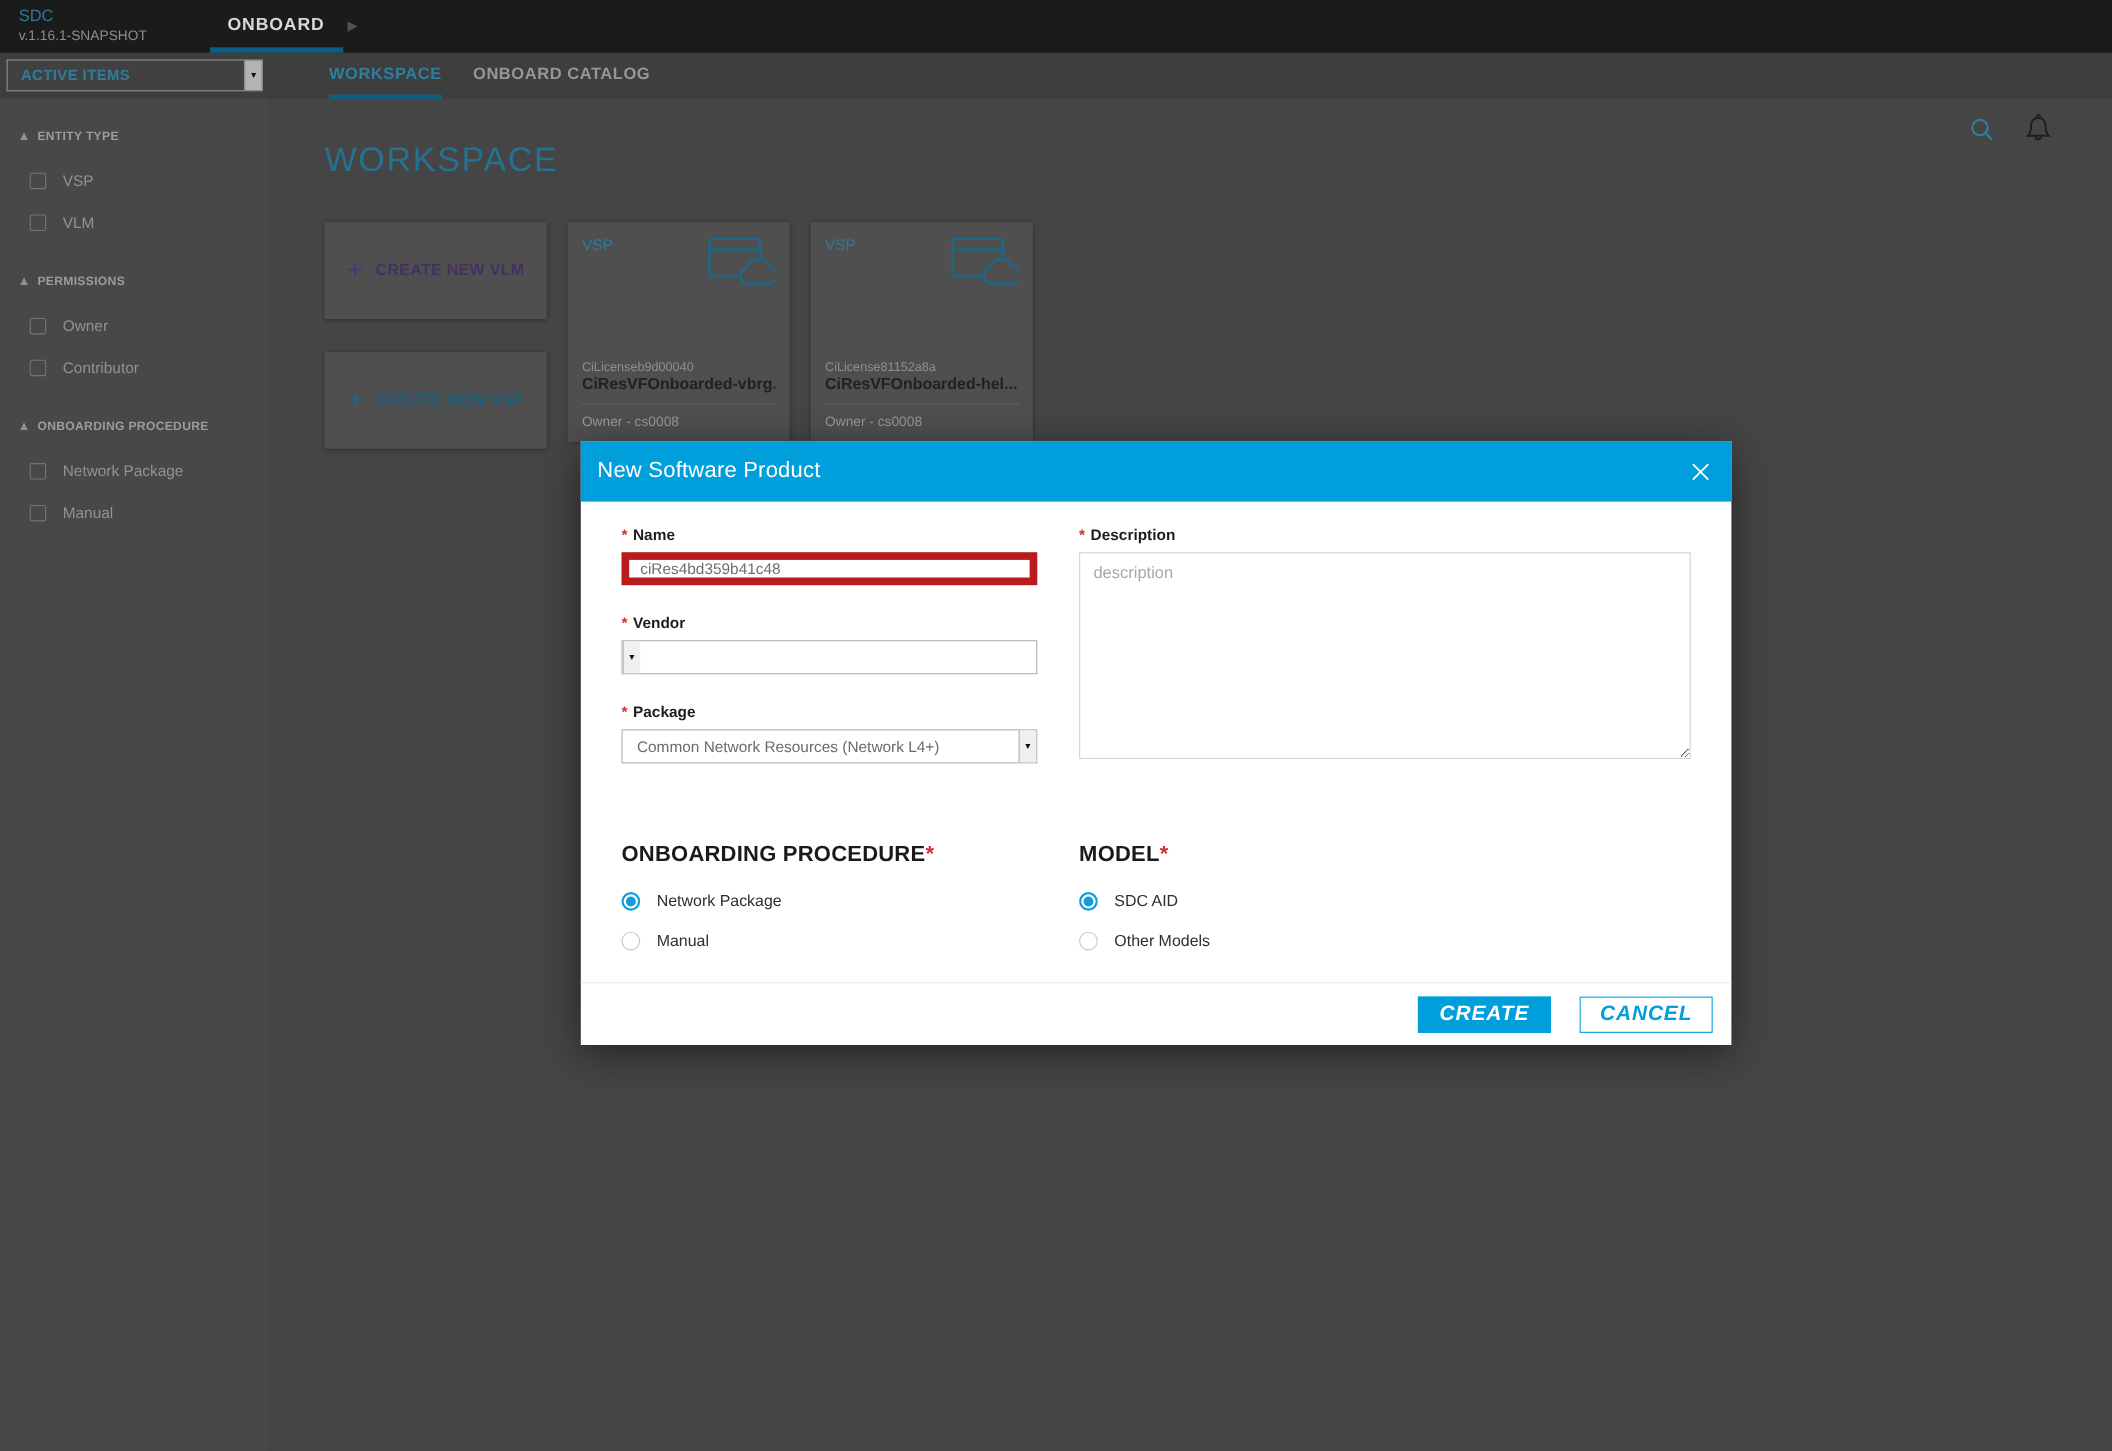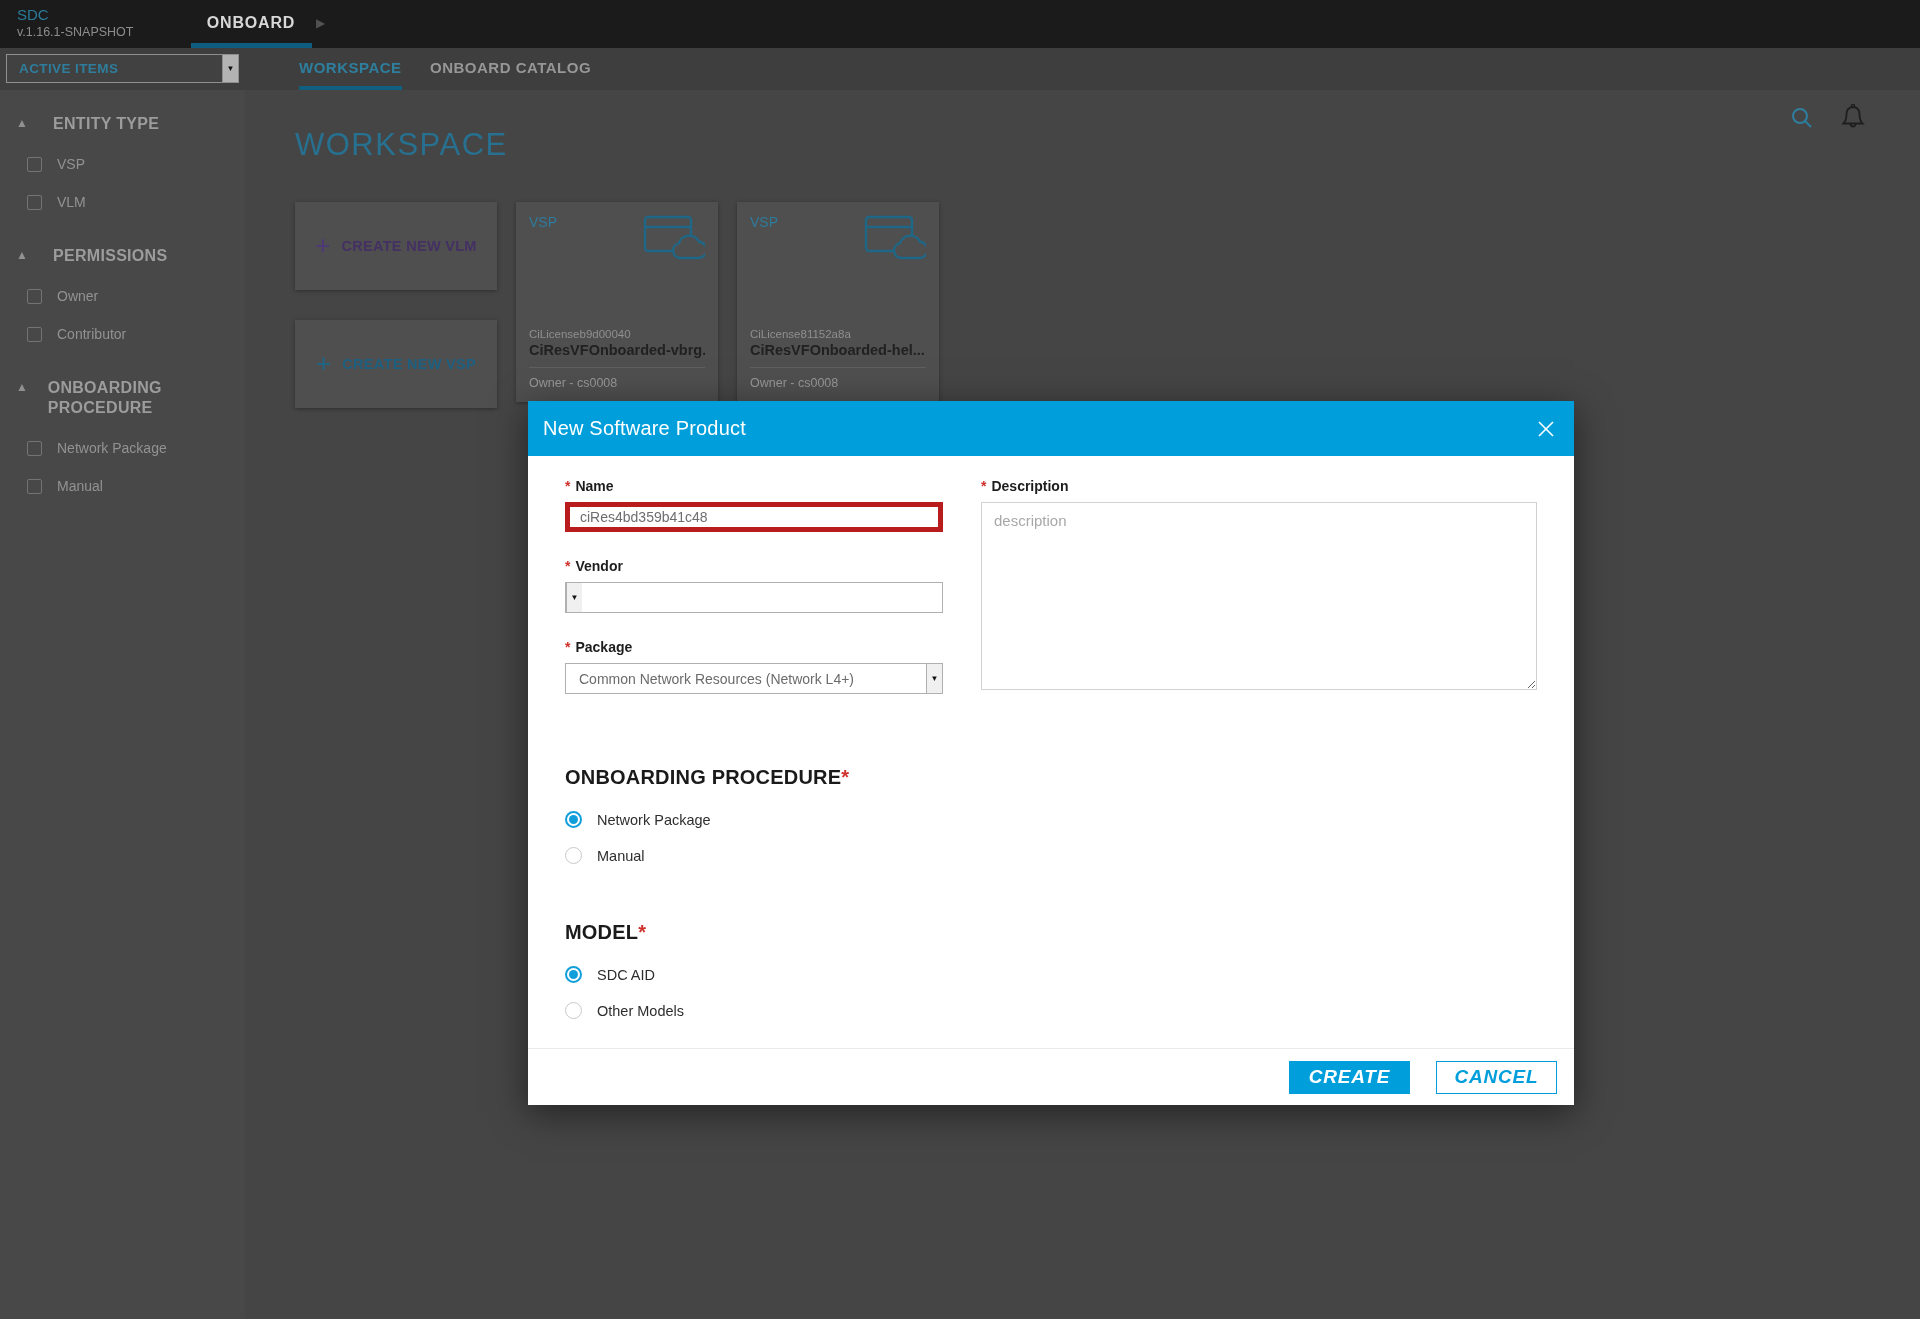--- a/index.html
+++ b/index.html
@@ -29,21 +29,21 @@
   .tab-workspace { left:299px; color:#2e7e9e; border-bottom:4px solid #0f5f83; }
   .tab-catalog { left:430px; color:#979797; }
   .icon-btn { position:absolute; top:57px; width:26px; height:26px; cursor:pointer; }
 
   
   .sidebar { position:absolute; left:0; top:90px; width:245px; bottom:0; background:#484848;
              box-shadow:3px 0 6px rgba(0,0,0,.22); padding-top:24px; }
   .section { margin-bottom:4px; }
   .section-head { display:flex; align-items:flex-start; padding-left:16px; margin-bottom:10px; cursor:pointer; }
   .chev { width:18px; color:#909090; font-size:12px; margin-top:2px; }
-  .section-title { margin-left:19px; color:#9c9c9c; font-size:16px; font-weight:bold;
+  .section-title { color:#9c9c9c; font-size:11px; font-weight:bold;
                    letter-spacing:.3px; line-height:20px; padding-right:40px; }
   .side-item { display:flex; align-items:center; padding-left:27px; margin:22px 0; cursor:pointer; }
   .cbx { width:15px; height:15px; border:1px solid #747474; border-radius:2px; background:transparent; flex-shrink:0; }
   .side-item .lbl { margin-left:15px; color:#929292; font-size:14px; }
   .section-gap { height:14px; }
 
   
   .main { position:absolute; left:245px; top:90px; right:0; bottom:0; background:#454545; }
   .page-title { margin:37px 0 0 50px; font-size:31px; font-weight:300; color:#27708f; letter-spacing:1.5px; }
   .cards { margin:39px 0 0 50px; display:flex; gap:19px; align-items:flex-start; }
@@ -71,33 +71,33 @@
   .modal-hd { height:55px; background:#009fdb; display:flex; align-items:center; padding:0 18px 0 15px; }
   .modal-title { color:#ffffff; font-size:20px; font-weight:400; letter-spacing:.2px; }
   .modal-close { margin-left:auto; cursor:pointer; display:flex; }
   .modal-body { padding:22px 37px 0 37px; }
   .fgrid { display:flex; gap:38px; }
   .fcol { width:378px; flex-shrink:0; }
   .fcol2 { flex:1; }
   .fld { margin-bottom:26px; }
   .flabel { display:block; font-size:14px; font-weight:bold; color:#1d1d1d; margin-bottom:8px; }
   .req { color:#cf312b; margin-right:5px; font-weight:bold; }
-  .tinput { width:100%; height:30px; border:5px solid #b91c1c; padding:0 10px; font-size:14px;
+  .tinput { width:100%; height:30px; border:7px solid #b91c1c; padding:0 10px; font-size:14px;
             color:#6e6e6e; background:#fff; font-family:inherit; outline:none; }
   .selectbox { height:31px; border:1px solid #b0b0b0; display:flex; align-items:stretch;
                background:#fff; cursor:pointer; }
   .selectbox .sval { flex:1; display:flex; align-items:center; padding-left:13px; font-size:14px;
                color:#6b6b6b; white-space:nowrap; overflow:hidden; }
   .selectbox .sarrow { width:16px; border-left:1px solid #b0b0b0; background:#f0f0f0;
                display:flex; align-items:center; justify-content:center; color:#111; font-size:8px; }
   .tarea { width:100%; height:188px; border:1px solid #d2d2d2; padding:9px 12px; font-size:15px;
            color:#444; font-family:inherit; resize:both; outline:none; display:block; }
   .tarea::placeholder { color:#a8a8a8; }
 
-  .radios { display:flex; gap:38px; margin-top:46px;flex-direction:column; }
+  .radios { display:flex; gap:38px; margin-top:46px; }
   .rhead { font-size:20px; font-weight:bold; color:#1a1a1a; letter-spacing:.2px; margin-bottom:22px; }
   .req2 { color:#cf312b; }
   .radio-row { display:flex; align-items:center; margin-bottom:19px; cursor:pointer; }
   .radio { width:17px; height:17px; border-radius:50%; border:1px solid #c9c9c9; background:#fff;
            margin-right:15px; position:relative; flex-shrink:0; }
   .radio.sel { border:2px solid #119fdb; }
   .radio.sel::after { content:''; position:absolute; inset:2px; background:#119fdb; border-radius:50%; }
   .radio-label { font-size:14.5px; color:#2e2e2e; }
 
   .modal-ft { margin-top:10px; border-top:1px solid #eaeaea; height:57px; display:flex;

